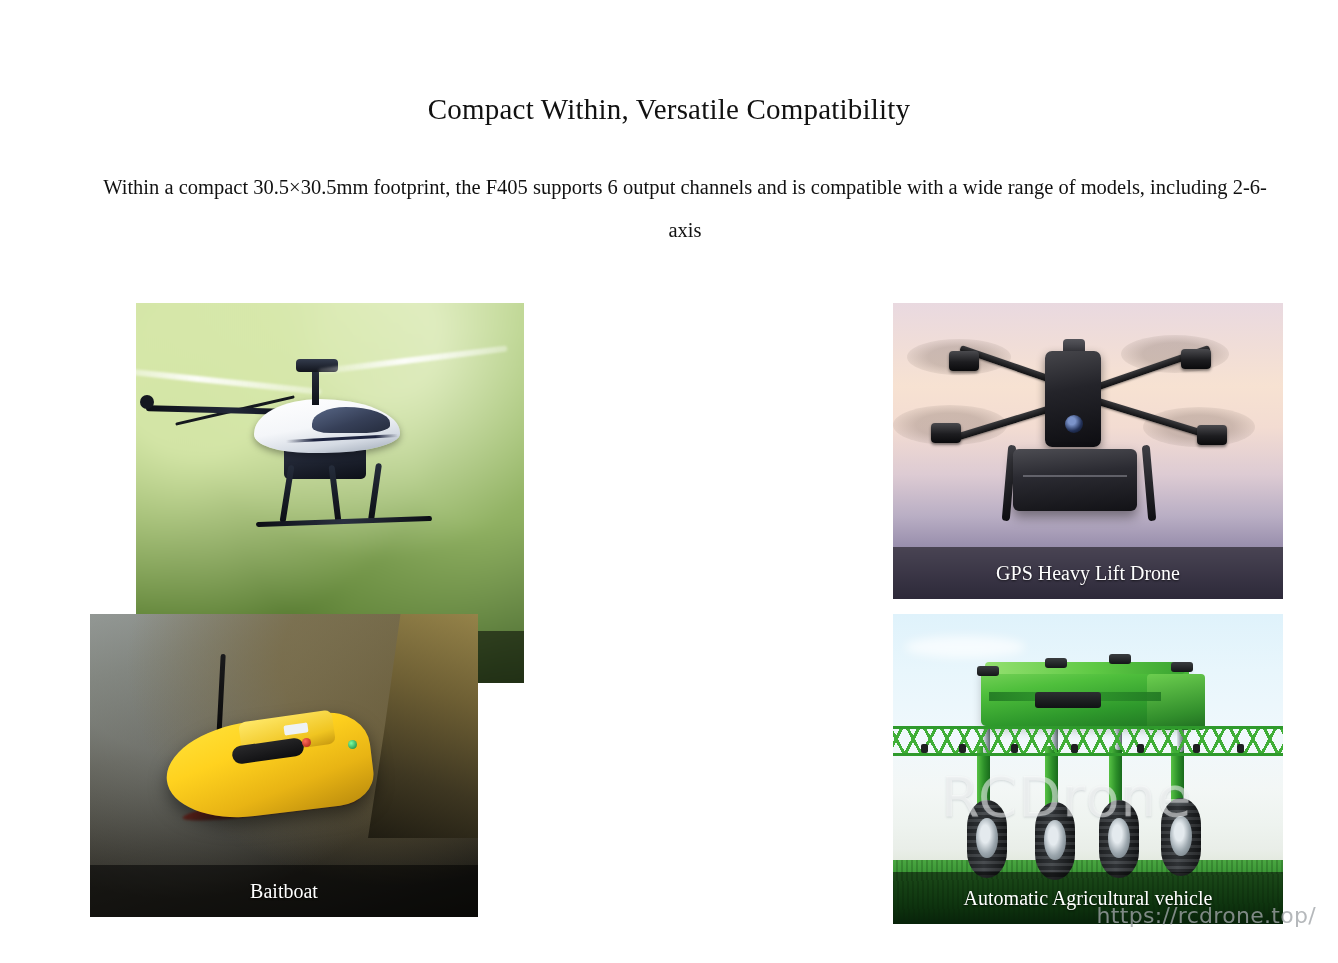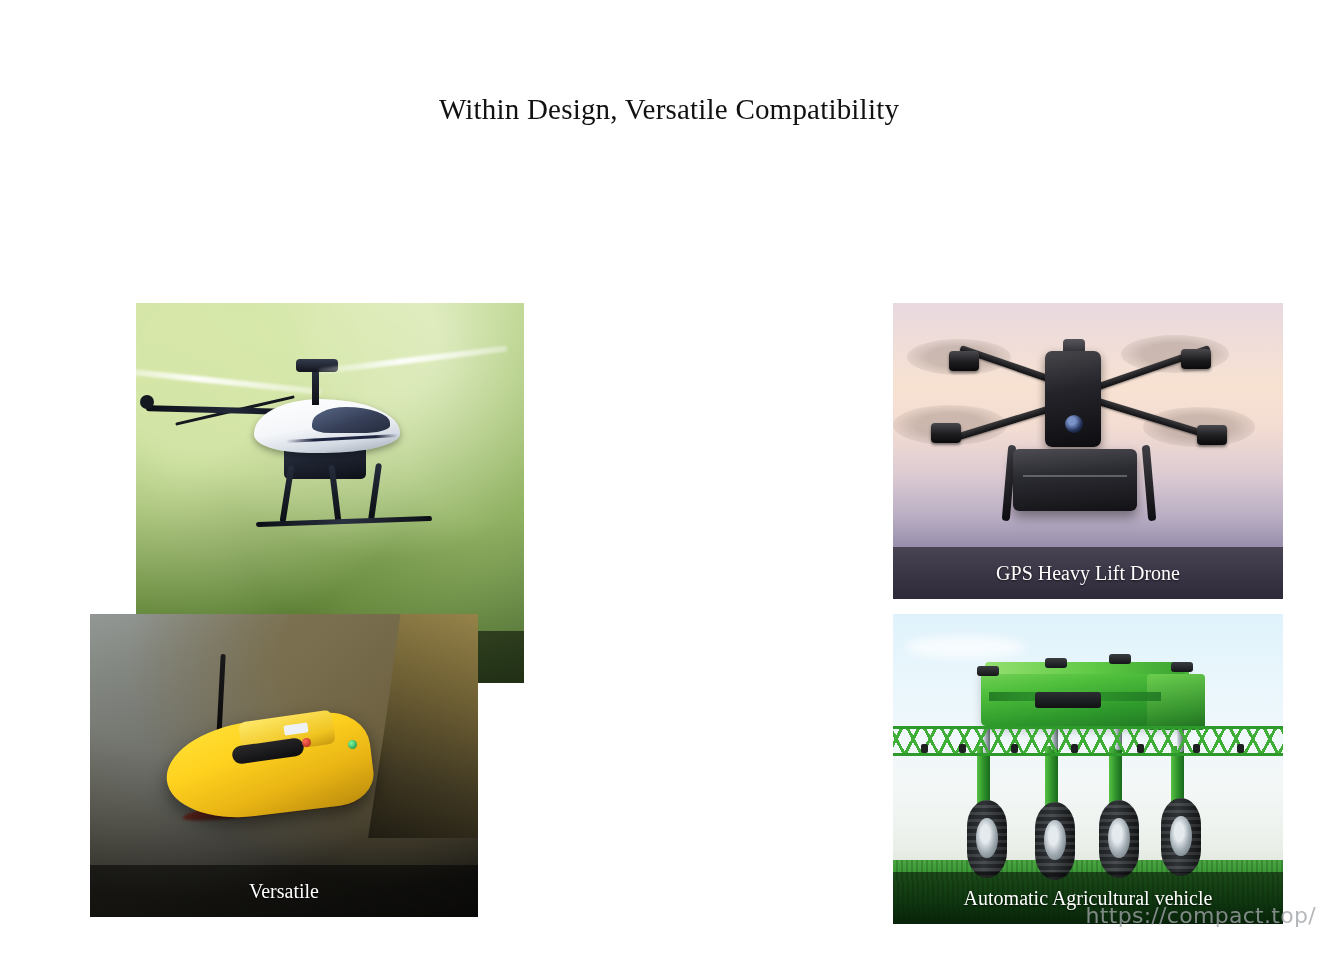--- a/index.html
+++ b/index.html
@@ -543,23 +543,24 @@
     font-family: "DejaVu Sans", "Liberation Sans", sans-serif;
     font-size:22px;
     color: rgba(160,164,168,.78);
     letter-spacing:.3px;
     user-select:none;
   }
 </style>
 </head>
 <body>
 
-<h1 class="page-title">Within Design, Versatile Compatibility</h1>
+<h1 class="page-title">Compact Within, Versatile Compatibility</h1>
 
 <div class="page-body">
+  <div>Within a compact 30.5×30.5mm footprint, the F405 supports 6 output channels and is compatible with a wide range of models, including 2-6-axis</div>
 </div>
 
 <div class="card-grid">
 
   <div class="card" id="card-helicopter">
     <div class="photo">
       <div class="bg-heli"></div>
       <div class="heli-blade-b"></div>
       <div class="heli-strut"></div>
       <div class="heli-tailboom"></div>
@@ -617,21 +618,21 @@
       <div class="bb-antenna"></div>
       <div class="bb-waterline"></div>
       <div class="bb-hull"></div>
       <div class="bb-deck"></div>
       <div class="bb-hatch"></div>
       <div class="bb-label"></div>
       <div class="bb-led-red"></div>
       <div class="bb-led-green"></div>
     </div>
     <div class="caption-bar">
-      <span class="caption-text">Versatile</span>
+      <span class="caption-text">Baitboat</span>
     </div>
   </div>
 
 
   <div class="card" id="card-agvehicle">
     <div class="photo">
       <div class="bg-ag"></div>
       <div class="ag-cloud"></div>
       <div class="ag-ground"></div>
 
@@ -668,21 +669,22 @@
       <div class="ag-tire" style="left:74px;  top:186px;"></div>
       <div class="ag-tire" style="left:142px; top:188px;"></div>
       <div class="ag-tire" style="left:206px; top:186px;"></div>
       <div class="ag-tire" style="left:268px; top:184px;"></div>
 
       <div class="ag-rim" style="left:83px;  top:204px;"></div>
       <div class="ag-rim" style="left:151px; top:206px;"></div>
       <div class="ag-rim" style="left:215px; top:204px;"></div>
       <div class="ag-rim" style="left:277px; top:202px;"></div>
 
+      <div class="ag-watermark">RCDrone</div>
     </div>
     <div class="caption-bar">
       <span class="caption-text">Automatic Agricultural vehicle</span>
     </div>
   </div>
 
 </div>
 
-<div class="site-watermark">https://compact.top/</div>
+<div class="site-watermark">https://rcdrone.top/</div>
 
 </body></html>

